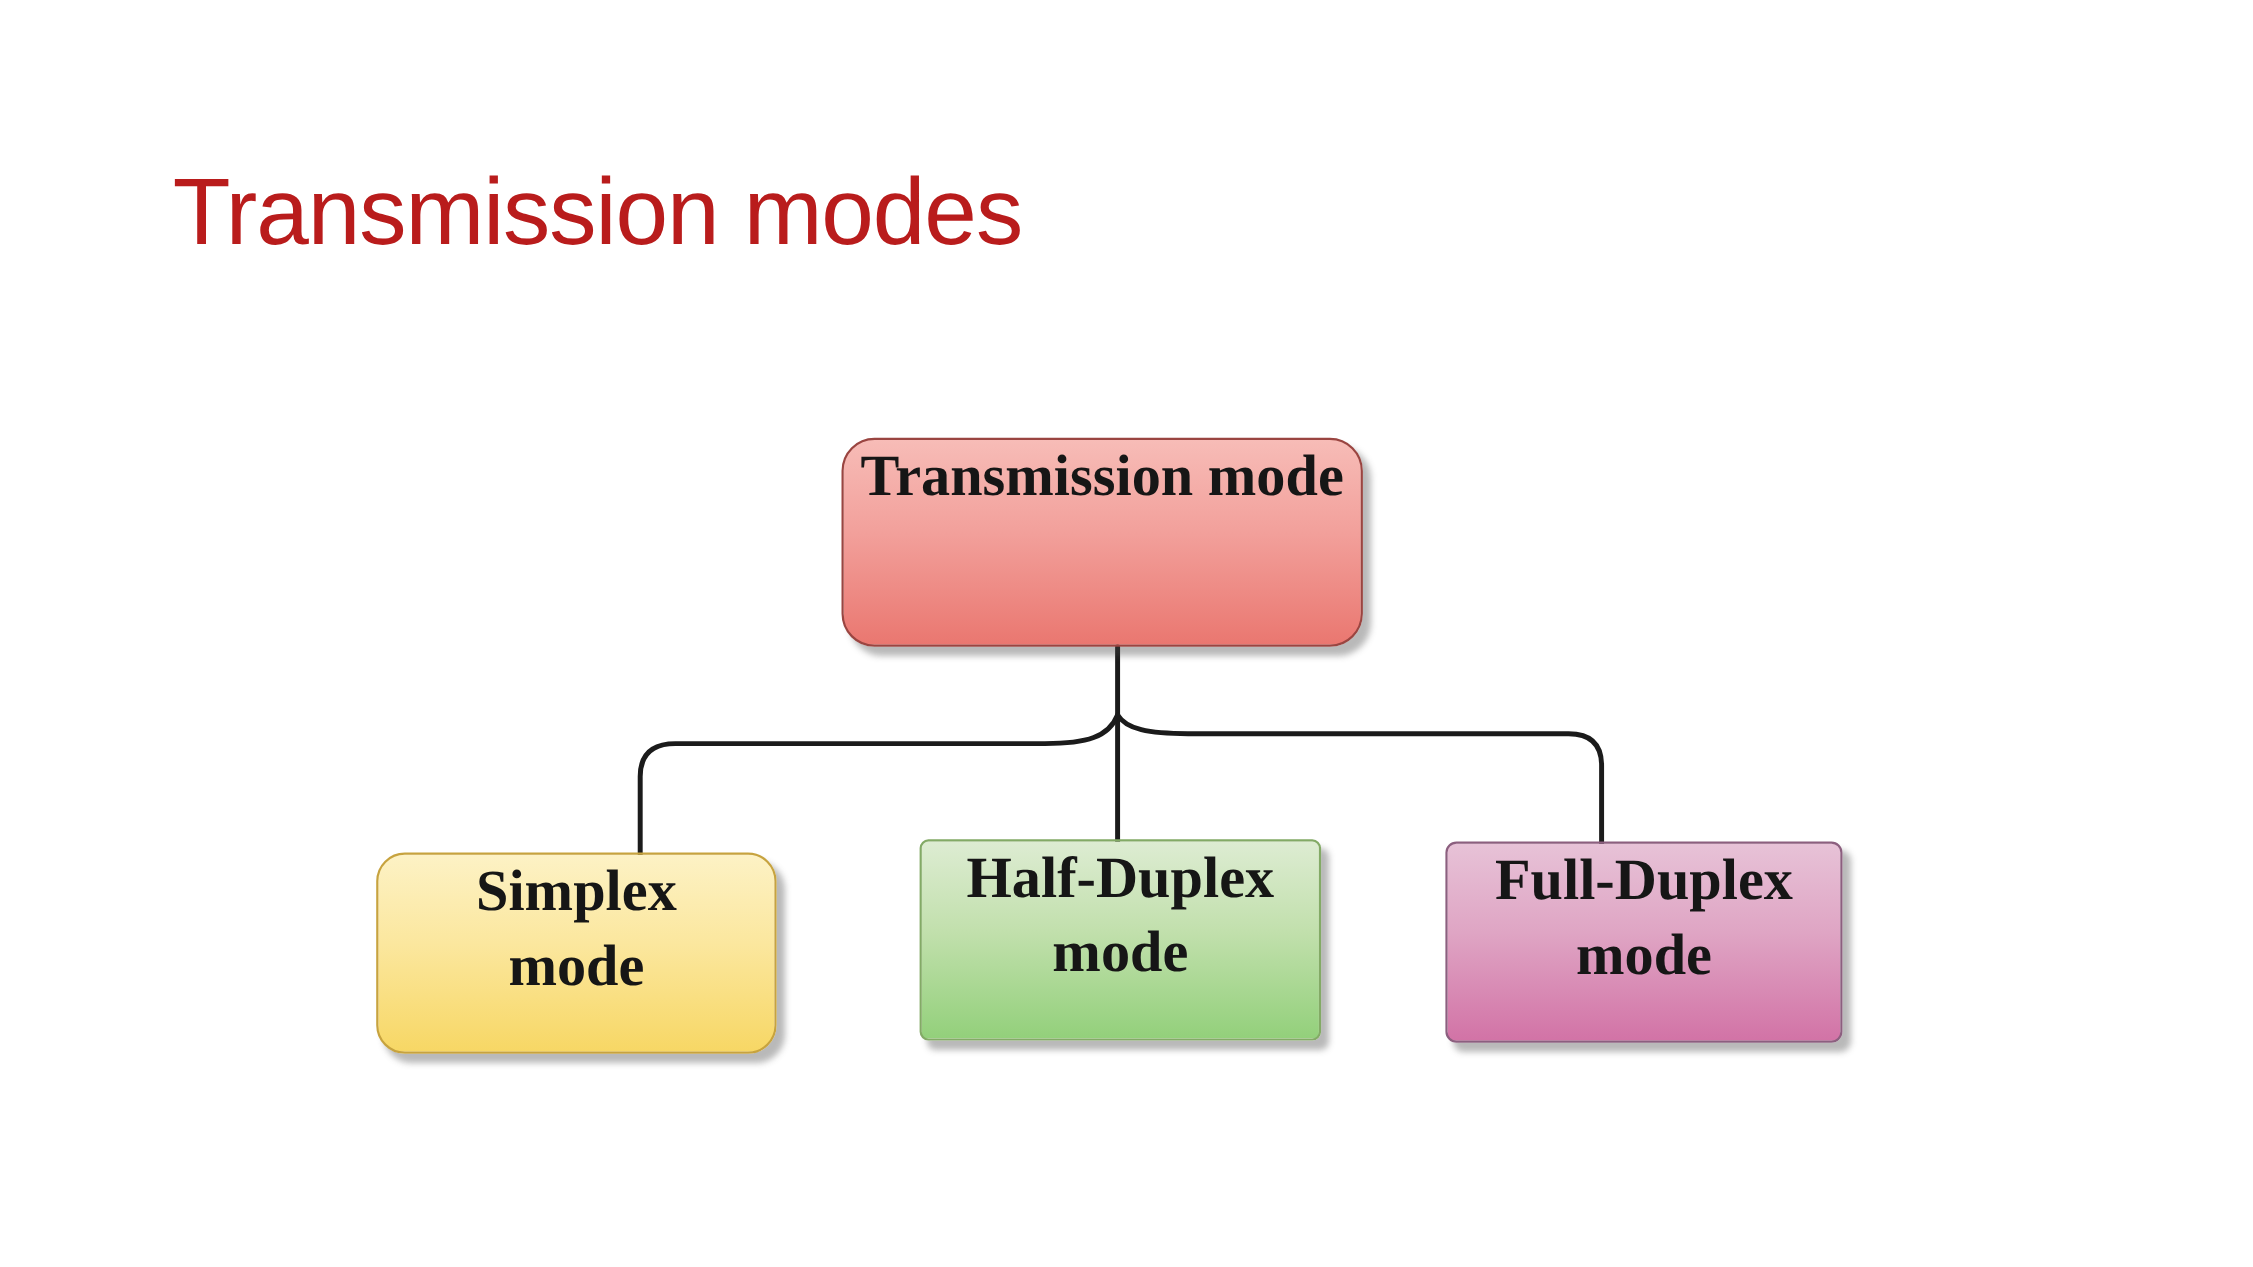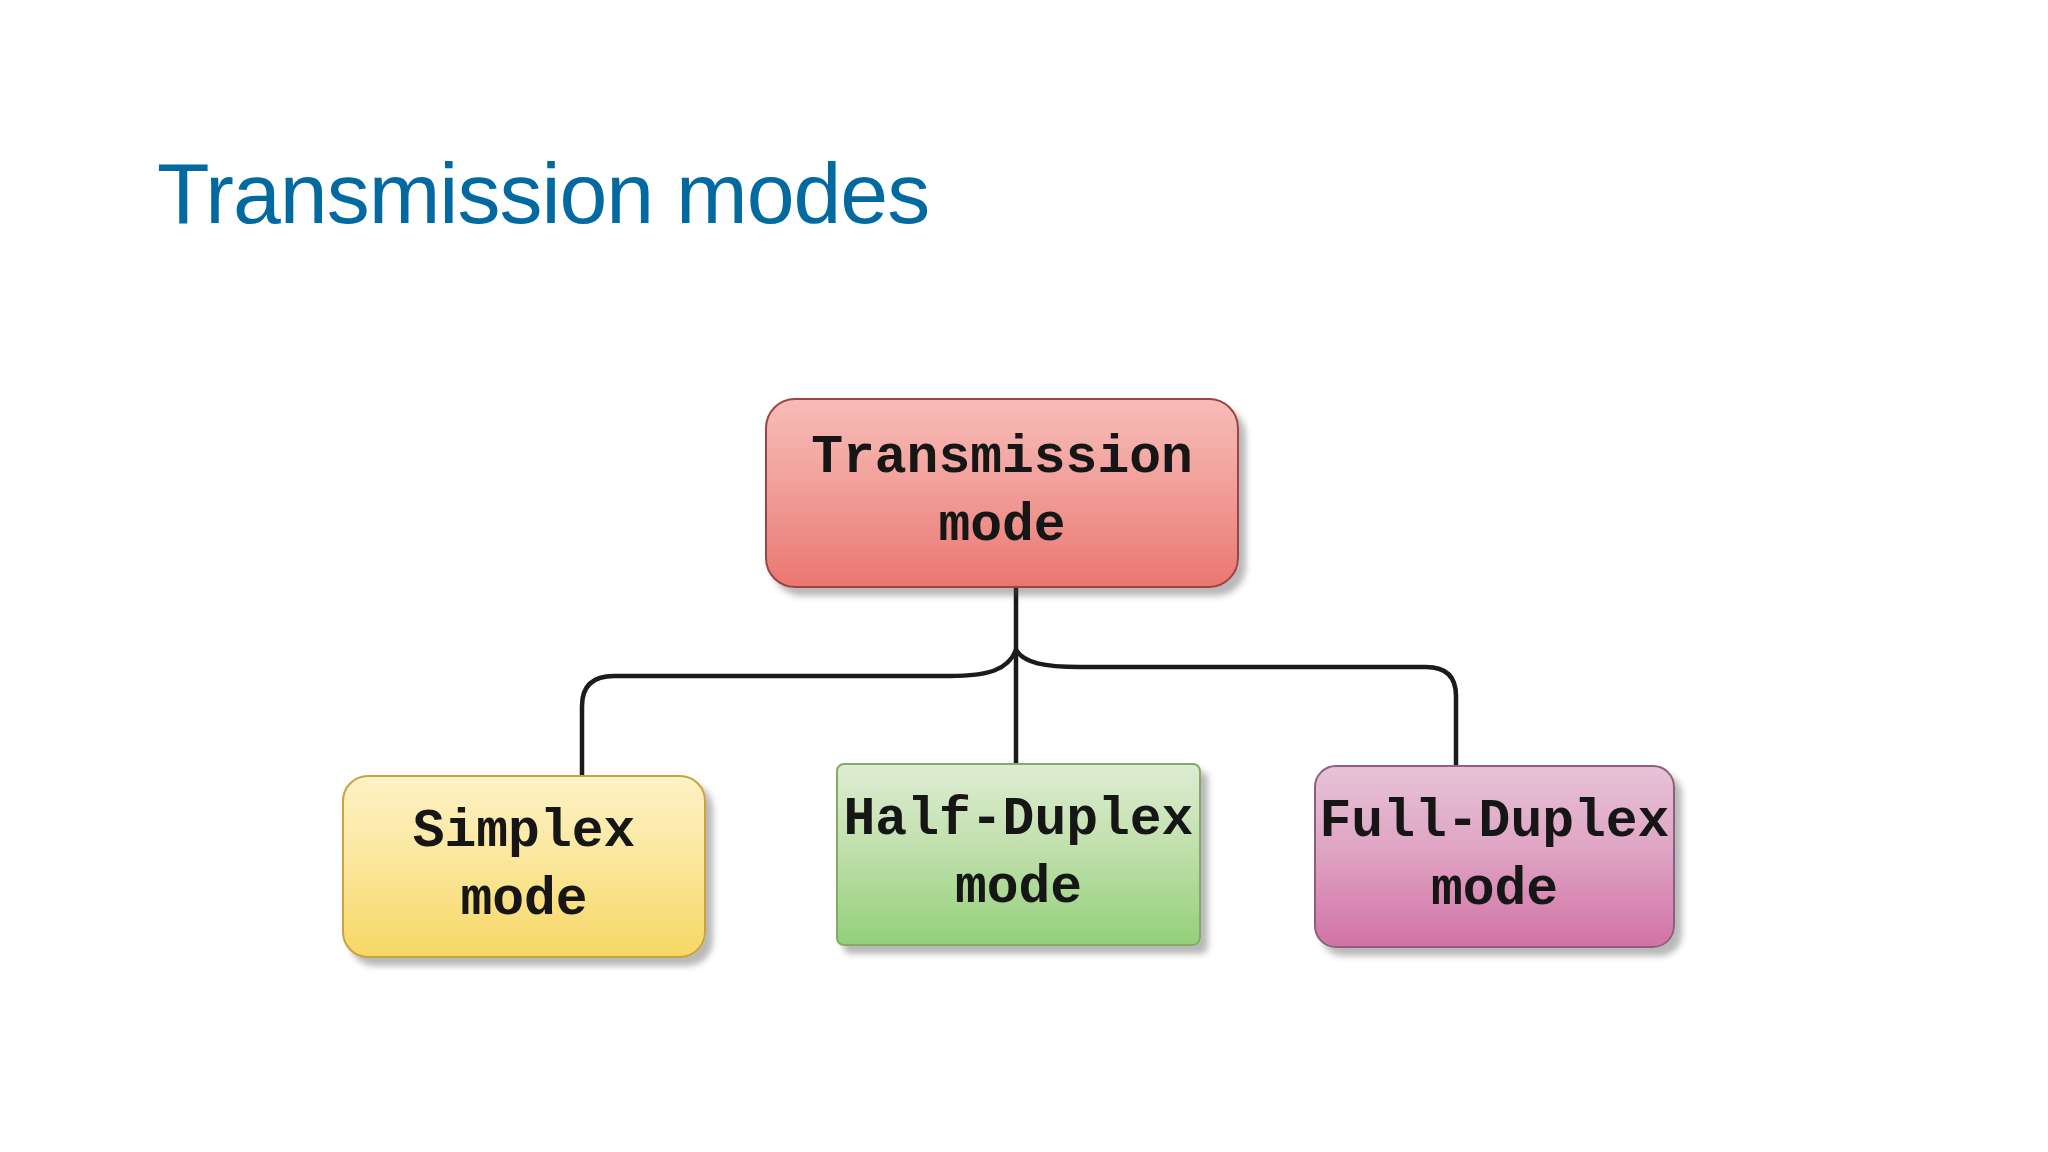--- a/index.html
+++ b/index.html
@@ -9,55 +9,55 @@
     font-family:"Liberation Sans", sans-serif;
     background:#ffffff;
   }
   .slide{
     position:relative;width:2048px;height:1152px;
     background:var(--bg,#ffffff);
   }
   .slide-title{
     position:absolute;left:157px;top:150px;margin:0;
     font-size:86px;font-weight:400;line-height:1;
-    color:#0369a1;letter-spacing:-1px;
+    color:#b91c1c;letter-spacing:-1px;
     white-space:nowrap;
   }
   .connectors{
     position:absolute;left:0;top:0;width:2048px;height:1152px;
   }
   .connectors path{
     fill:none;stroke-width:4.5;stroke-linecap:round;stroke-linejoin:round;
   }
   .node{
     position:absolute;box-sizing:border-box;
-    display:flex;flex-direction:column;align-items:center;justify-content:center;
+    display:flex;flex-direction:column;align-items:center;
     border:2.5px solid var(--border,#555);
     background:linear-gradient(180deg,var(--fill-top) 0%,var(--fill-mid) 45%,var(--fill-bottom) 100%);
     box-shadow:7px 8px 6px rgba(70,70,70,0.38);
-    font-family:Liberation Mono, monospace;
+    font-family:Liberation Serif, serif;
     font-weight:700;color:var(--text,#1a1a1a);
     text-align:center;
   }
   .node .node-label{display:block;line-height:1.28;}
   .node-root{
     left:765px;top:398px;width:474px;height:190px;
     border-radius:30px;font-size:53px;
   }
   .node-simplex{
     left:342px;top:775px;width:364px;height:183px;
     border-radius:26px;font-size:53px;
   }
   .node-half-duplex{
     left:836px;top:763px;width:365px;height:183px;
     border-radius:8px;font-size:53px;
   }
   .node-full-duplex{
     left:1314px;top:765px;width:361px;height:183px;
-    border-radius:22px;font-size:53px;
+    border-radius:10px;font-size:53px;
   }
 </style>
 </head>
 <body>
 
 <div class="slide" style="--bg: #ffffff;">
 
   <h1 class="slide-title">Transmission modes</h1>
 
   <svg class="connectors" viewBox="0 0 2048 1152" aria-hidden="true">

